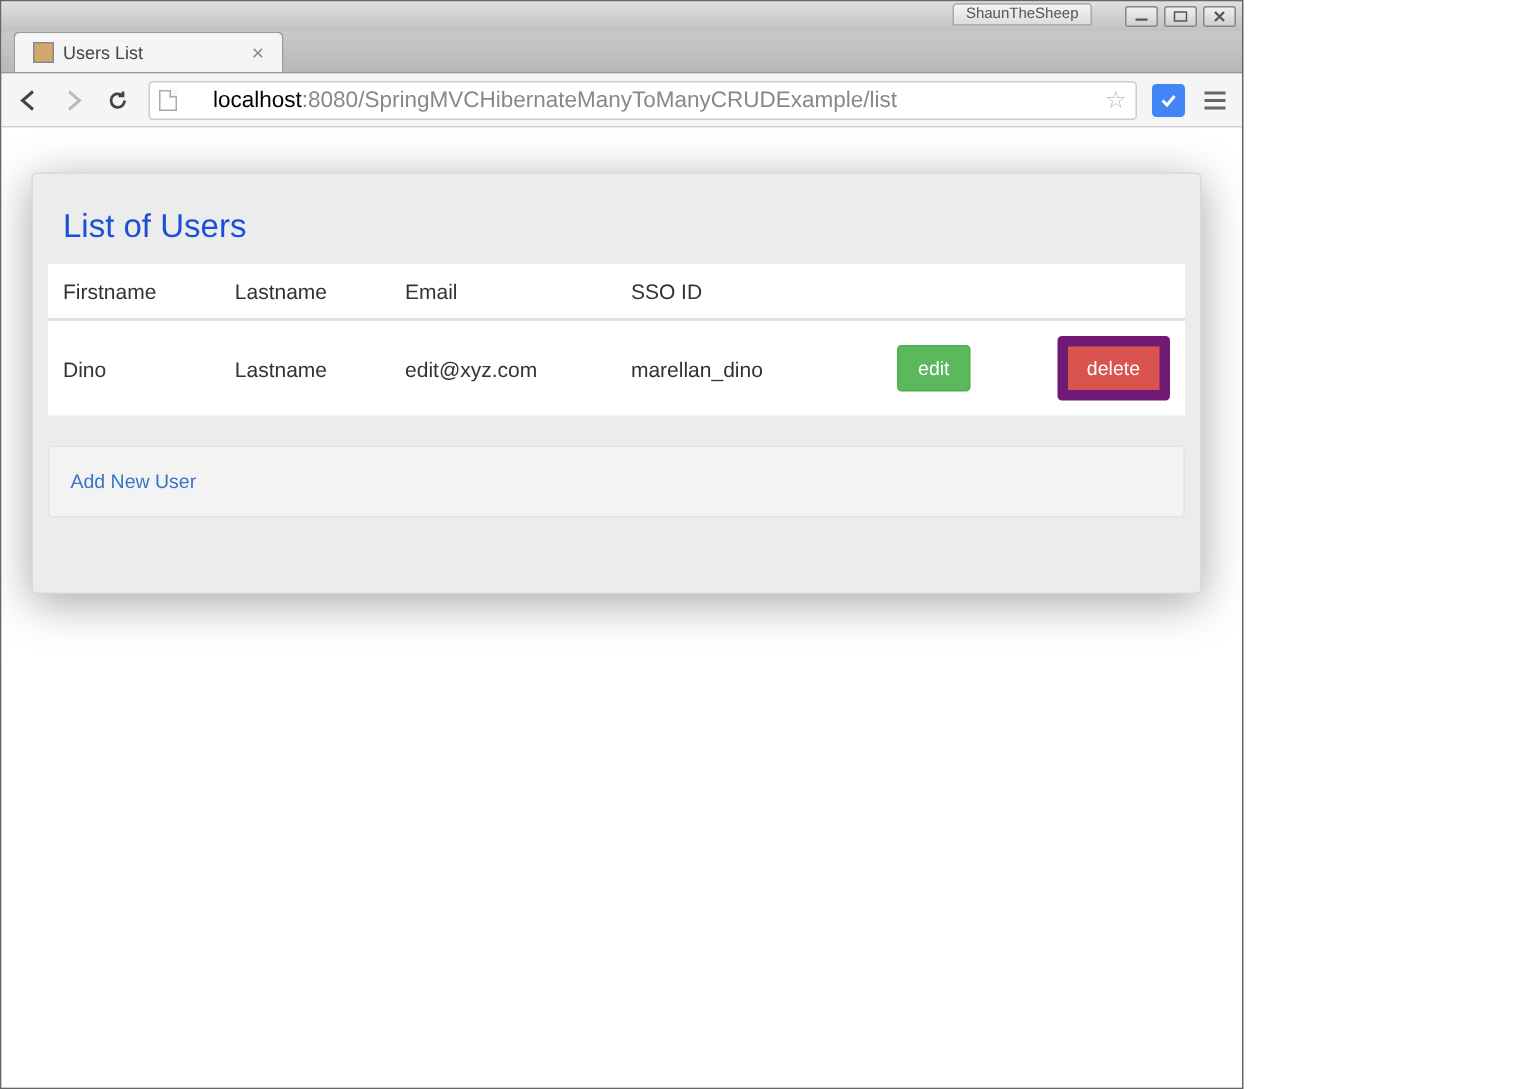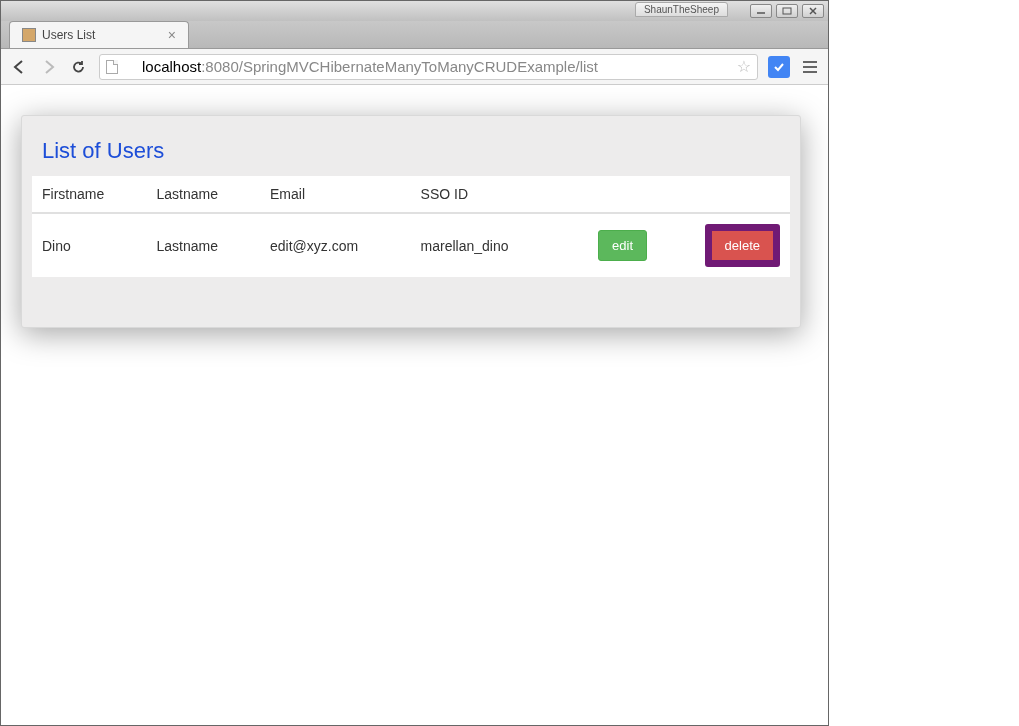--- a/index.html
+++ b/index.html
@@ -136,16 +136,19 @@
               <tr>
     <td>Dino</td>
     <td>Lastname</td>
     <td>edit@xyz.com</td>
     <td>marellan_dino</td>
     <td class="actions"><button class="btn btn-success">edit</button></td>
     <td class="actions"><button class="btn btn-danger">delete</button></td>
   </tr>
             </tbody>
         </table>
+        <div class="well">
+          <a>Add New User</a>
+        </div>
       </div>
     </div>
   </div>
 </div>
 
 </body></html>

